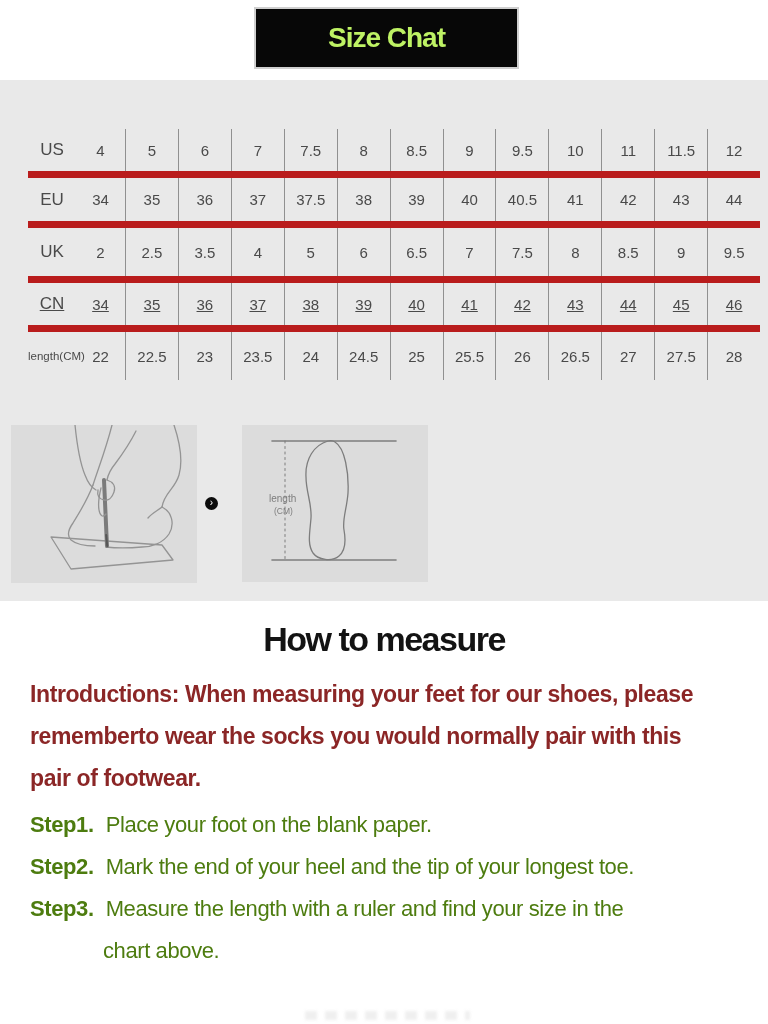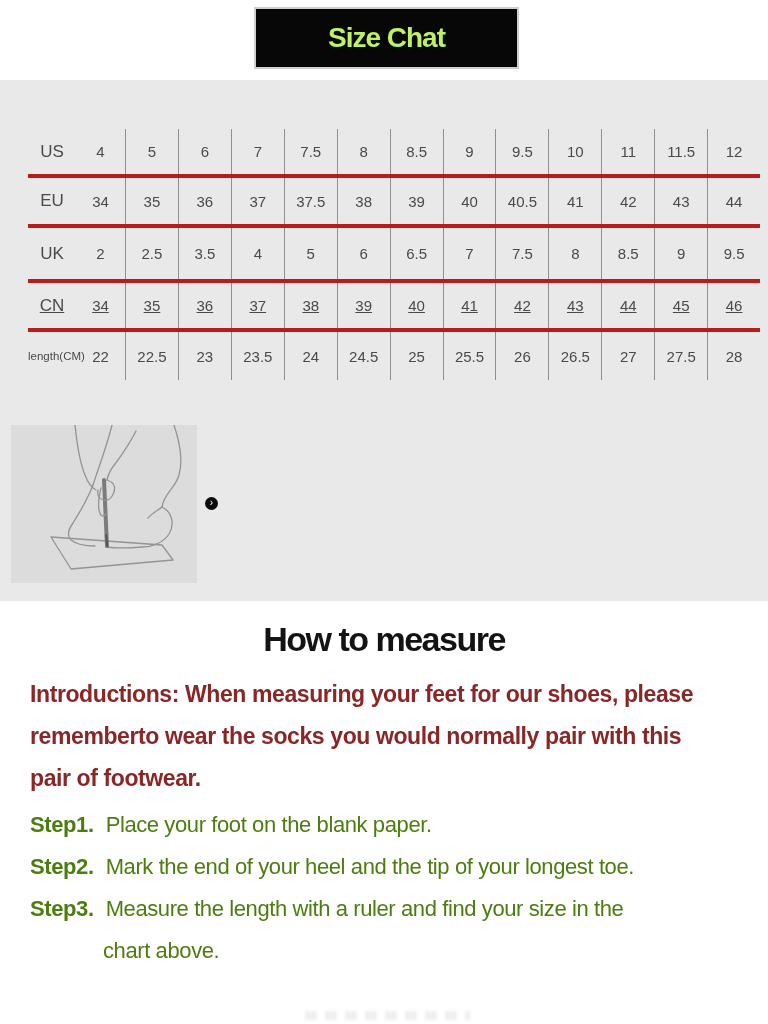--- a/index.html
+++ b/index.html
@@ -17,21 +17,21 @@
   }
 
   
   .gray-section{
     position:absolute;left:0;top:80px;width:768px;height:521px;
     background:#e9e9e9;
   }
 
   
   .size-table{position:absolute;left:28px;top:49px;width:732px;color:#4a4a4a;}
-  .t-row{display:flex;align-items:center;border-bottom:4px solid #b91c1c;box-sizing:border-box;}
+  .t-row{display:flex;align-items:center;border-bottom:7px solid #b91c1c;box-sizing:border-box;}
   .t-row.last{border-bottom:none;}
   .t-cell0{width:97px;display:flex;align-items:center;height:100%;}
   .t-label{width:48px;text-align:center;font-size:17px;white-space:nowrap;}
   .t-label.small{font-size:11.5px;}
   .t-val0{flex:1;text-align:center;font-size:15px;}
   .t-cell{flex:1;text-align:center;font-size:15px;border-left:1px solid #909090;height:100%;
           display:flex;align-items:center;justify-content:center;box-sizing:border-box;}
 
   
   .panel{position:absolute;background:#dcdcdc;}
@@ -184,20 +184,30 @@
         <path d="M125,6 C118,20 110,31 104,39 C99,45 97,50 96,55"></path>
         <line x1="93" y1="55" x2="96" y2="121" stroke="#7b7b7b" stroke-width="4"></line>
         <line x1="95.2" y1="110" x2="96.2" y2="121" stroke="#565656" stroke-width="2"></line>
         <path d="M96,55 C102,57 105,61 103,67 C101,73 97,76 93,75 C88,74 86,70 87,65"></path>
         <path d="M90,63 C88,71 87,79 88,85 C89,91 92,93 95,89"></path>
       </svg>
     </div>
 
     <div class="arrow-dot">›</div>
 
+    <div class="panel panel-right">
+      <svg width="186" height="157" viewBox="0 0 186 157" fill="none" stroke="#7d7d7d" stroke-linecap="round">
+        <line x1="30" y1="16" x2="154" y2="16" stroke-width="1.6"></line>
+        <line x1="30" y1="135" x2="154" y2="135" stroke-width="1.6"></line>
+        <line x1="43" y1="16" x2="43" y2="135" stroke-width="1" stroke-dasharray="2 3.5"></line>
+        <path d="M86,16 C72,20 63,34 64,52 C64,67 70,79 69,93 C68,107 65,119 71,128 C76,135 90,137 97,131 C103,126 104,116 102,105 C100,95 105,83 106,68 C107,48 103,23 93,17 C91,15.5 88,15.4 86,16 Z" stroke-width="1.3"></path>
+        <text x="27" y="77" font-size="10" fill="#7d7d7d" stroke="none">length</text>
+        <text x="32" y="89" font-size="8.5" fill="#7d7d7d" stroke="none">(CM)</text>
+      </svg>
+    </div>
   </div>
 
   <div class="howto-heading">How to measure</div>
 
   <div class="intro-block" style="color: rgb(139, 38, 38);">
       <div>Introductions: When measuring your feet for our shoes, please</div>
       <div>rememberto wear the socks you would normally pair with this</div>
       <div>pair of footwear.</div>
     </div>
 

